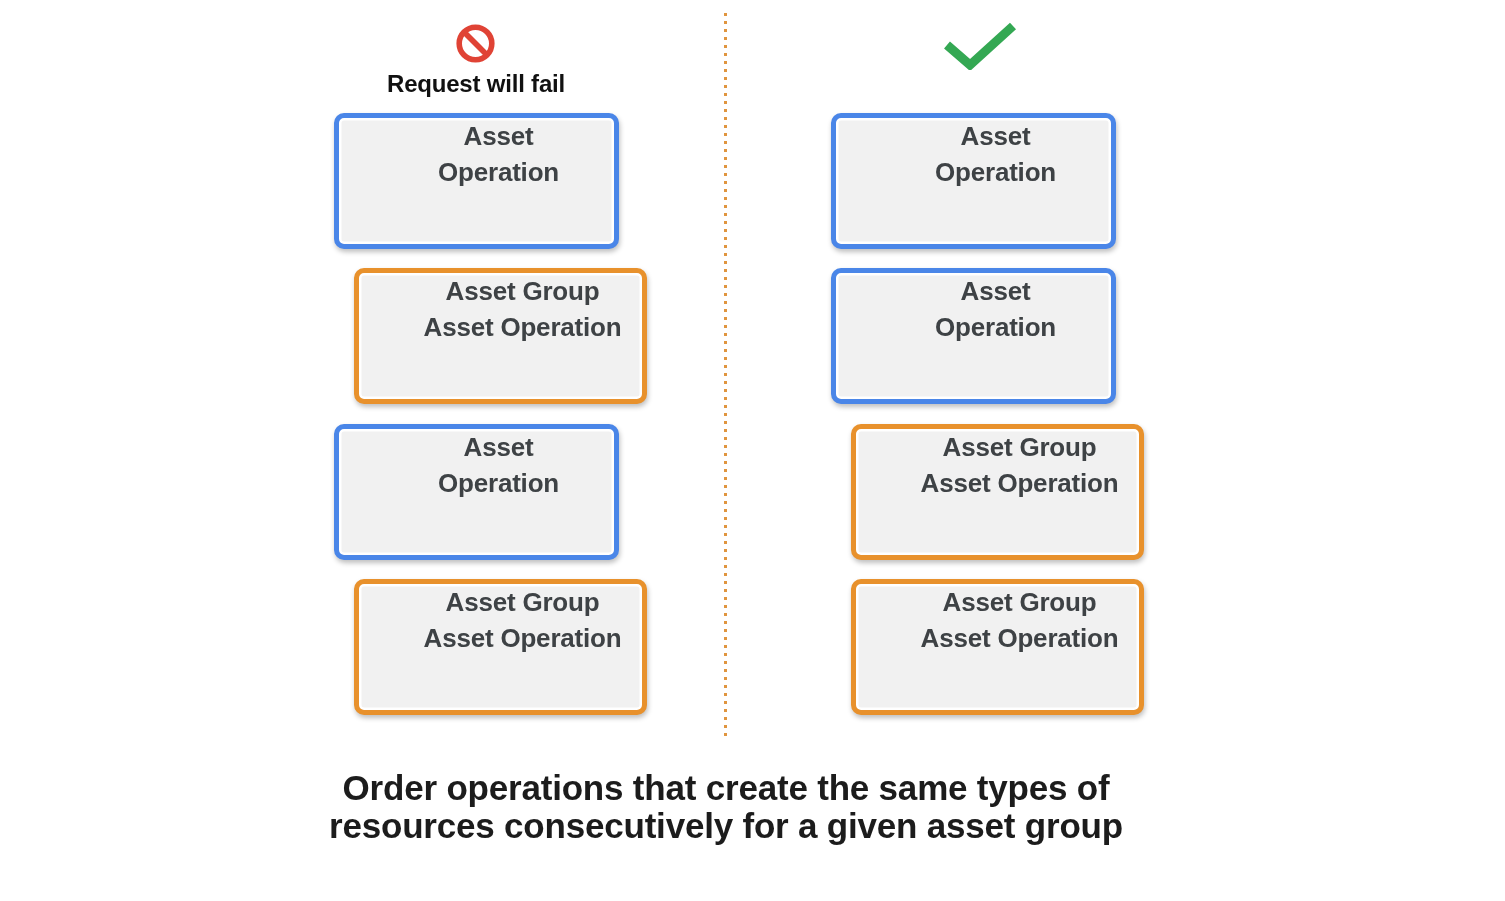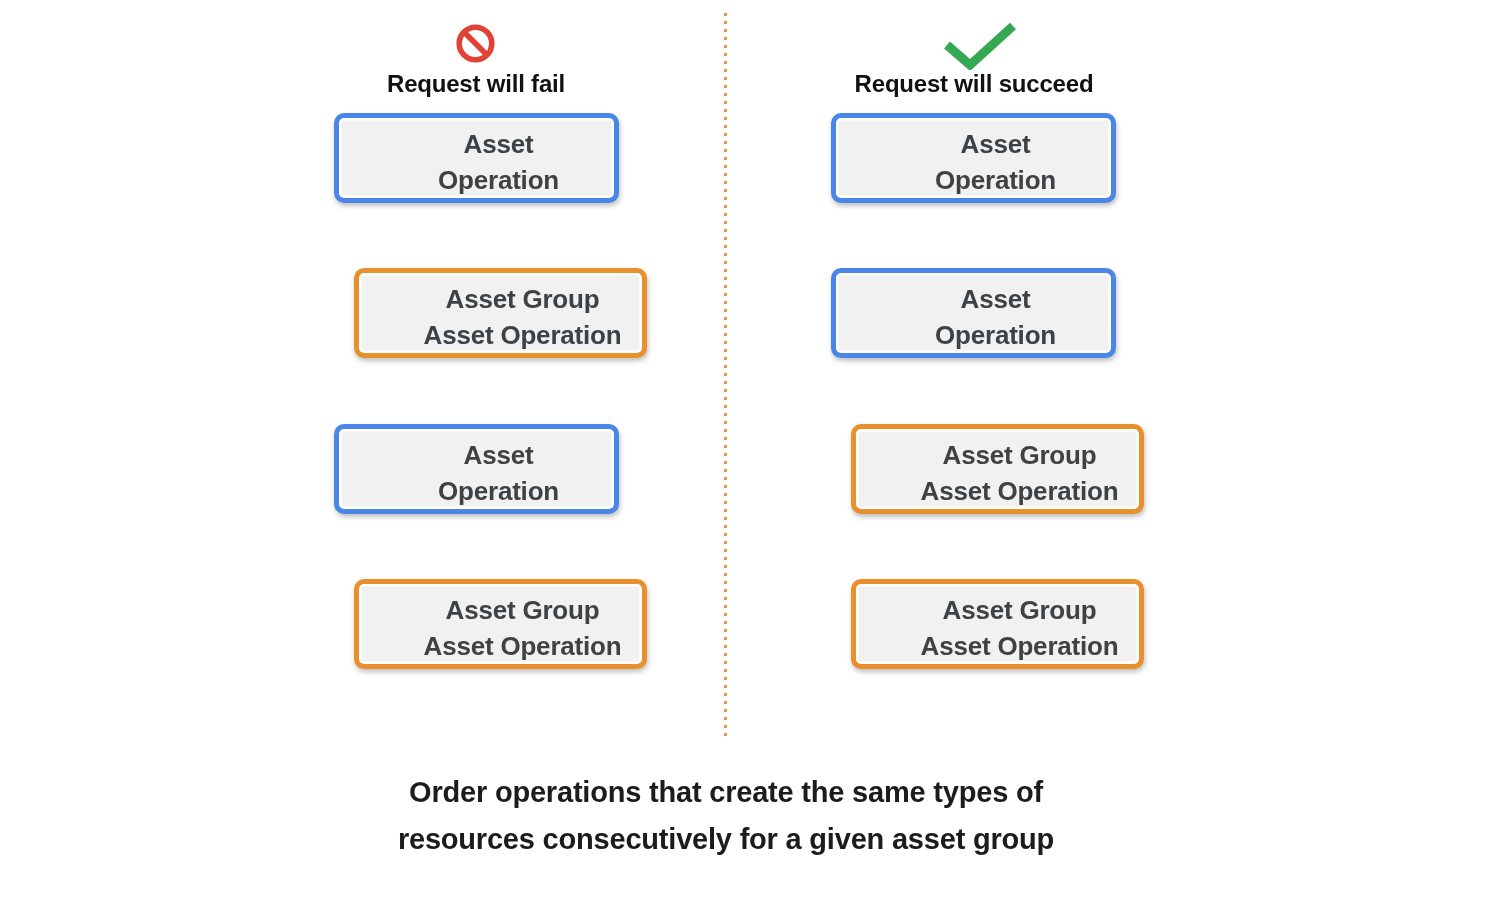--- a/index.html
+++ b/index.html
@@ -23,23 +23,23 @@
     background:var(--canvas-bg);
     overflow:hidden;
   }
   .col-header-icon{position:absolute;display:block;}
   .col-title{
     position:absolute;width:294px;
     font-size:24px;font-weight:700;color:var(--heading);
     text-align:center;line-height:28px;letter-spacing:-0.2px;
   }
   .box{
-    position:absolute;height:90px;
+    position:absolute;height:136px;
     border-radius:10px;background:var(--box-bg);
-    display:flex;align-items:flex-end;justify-content:center;padding-left:44px;
+    display:flex;align-items:flex-start;justify-content:center;padding-left:44px;
   }
   .box.blue{
     width:285px;border:5px solid var(--blue);
     box-shadow:inset 0 0 0 2.5px #ffffff, 1px 3px 5px rgba(0,0,0,0.25);
   }
   .box.orange{
     width:293px;border:5px solid var(--orange);
     box-shadow:inset 0 0 0 2.5px #ffffff, 1px 3px 5px rgba(0,0,0,0.25);
     margin-left:24px;
   }
@@ -51,21 +51,21 @@
   .divider{
     position:absolute;left:724px;top:13px;width:3px;height:728px;
     background:repeating-linear-gradient(
       to bottom,
       var(--divider) 0px, var(--divider) 3px,
       transparent 3px, transparent 8px);
   }
   .caption{
     position:absolute;left:0;top:769px;width:1452px;
     text-align:center;white-space:pre-line;
-    font-size:29px;font-weight:700;line-height:47px;
+    font-size:35px;font-weight:700;line-height:38px;
     color:var(--caption);letter-spacing:-0.2px;
   }
   
   .slot-0{top:113px;} .slot-1{top:268px;} .slot-2{top:424px;} .slot-3{top:579px;}
   
   .fail.blue{left:334px;} .fail.orange{left:330px;}
   
   .succeed.blue{left:831px;} .succeed.orange{left:827px;}
 </style>
 </head>
@@ -75,21 +75,20 @@
 
   <svg class="col-header-icon" style="left:455px;top:23px;" width="41" height="41" viewBox="0 0 44 44" aria-hidden="true">
     <circle cx="22" cy="22" r="17.5" fill="none" stroke="var(--red)" stroke-width="6"></circle>
     <line x1="10.2" y1="10.2" x2="33.8" y2="33.8" stroke="var(--red)" stroke-width="6"></line>
   </svg>
   <div class="col-title" style="left:329px;top:70px;">Request will fail</div>
 
   <svg class="col-header-icon" style="left:942px;top:22px;" width="76" height="48" viewBox="0 0 76 48" aria-hidden="true">
     <polyline points="5,23 28,43 71,4" fill="none" stroke="var(--green)" stroke-width="9" stroke-linecap="butt" stroke-linejoin="miter"></polyline>
   </svg>
-  <div class="col-title" style="left:827px;top:70px;">Request will succeed</div>
 
   <div class="box blue fail slot-0">
     <span class="box-label">Asset
 Operation</span>
   </div>
   <div class="box orange fail slot-1">
     <span class="box-label">Asset Group
 Asset Operation</span>
   </div>
   <div class="box blue fail slot-2">

